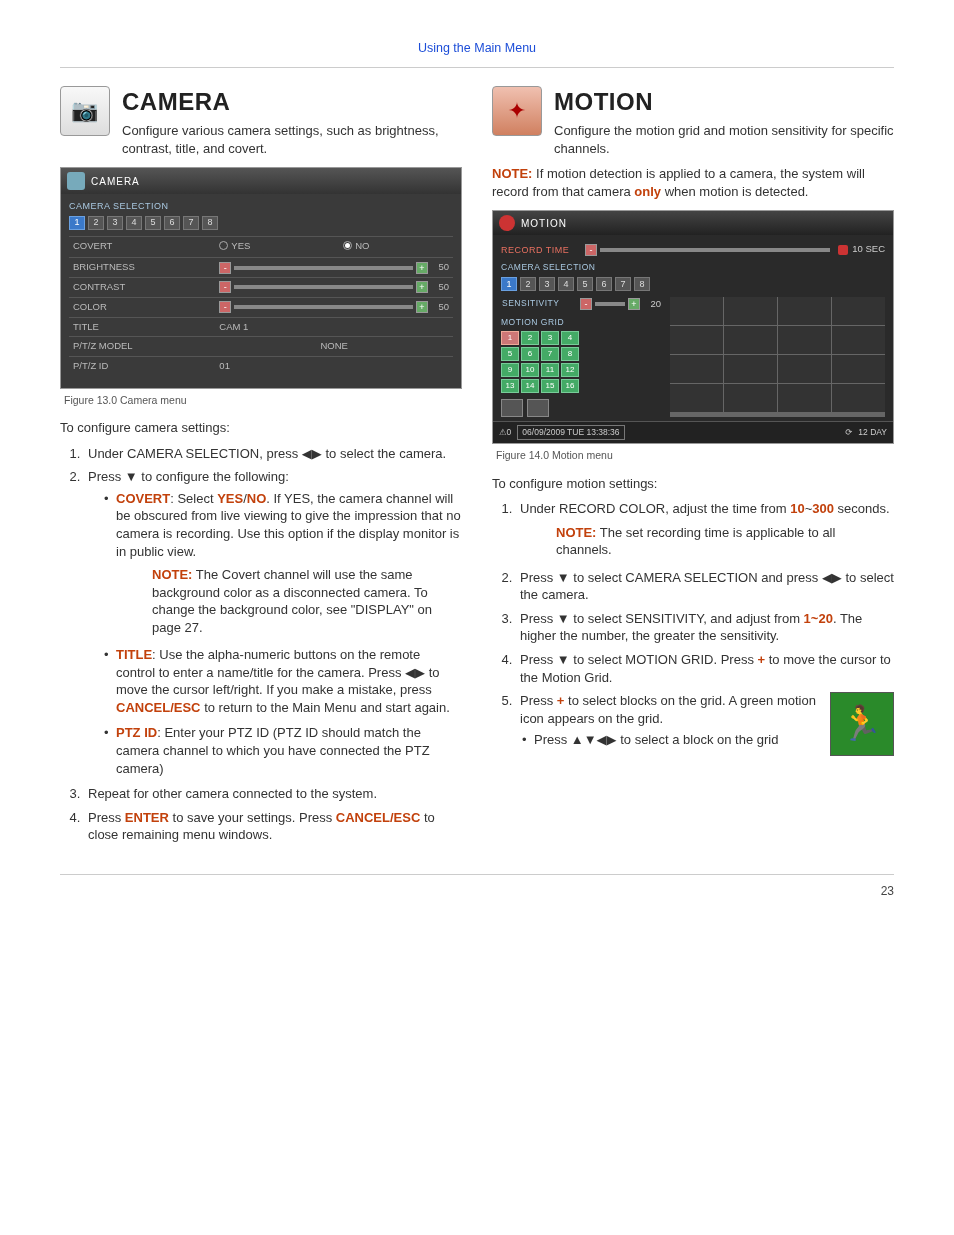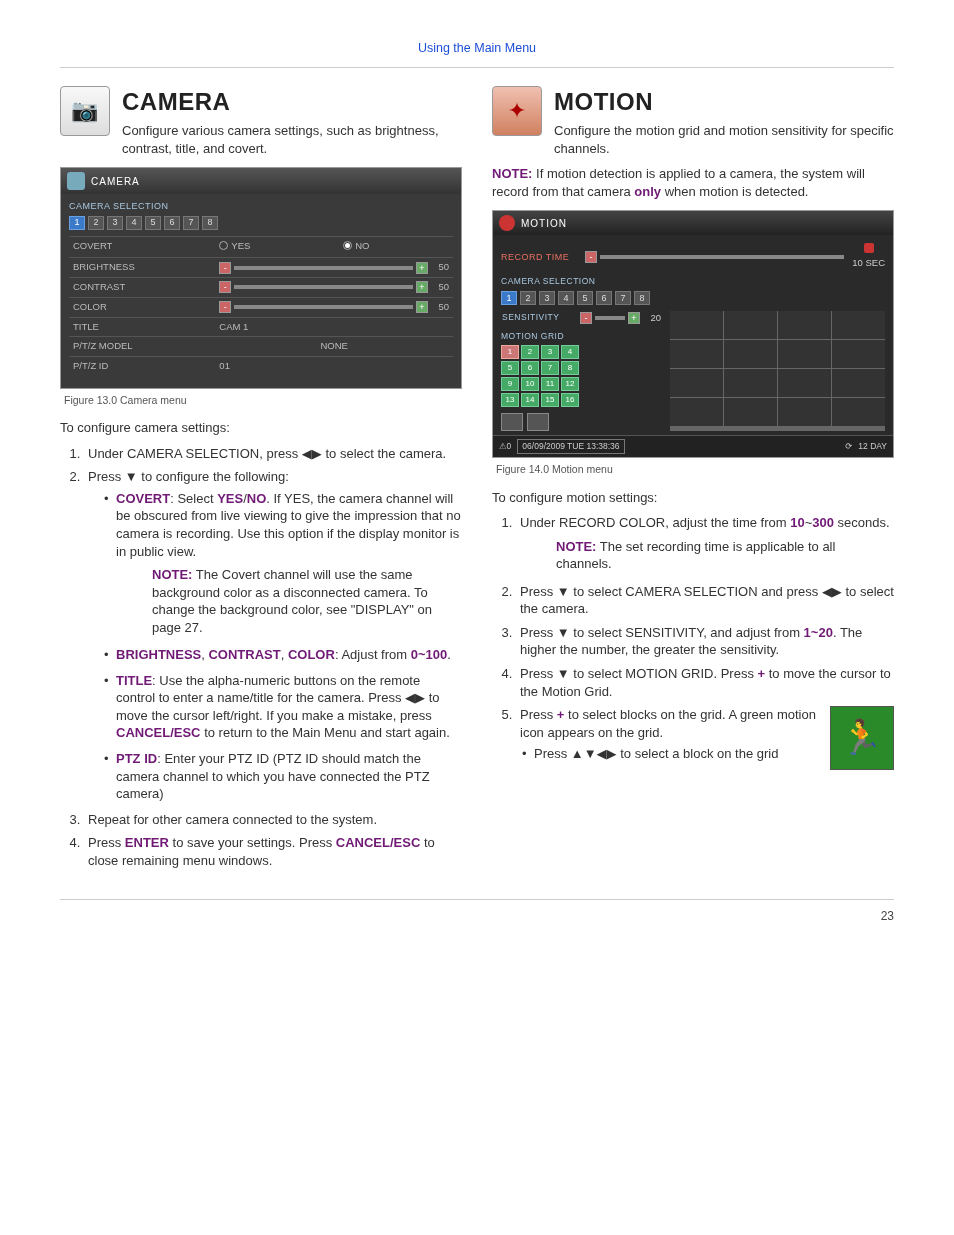--- a/index.html
+++ b/index.html
@@ -83,21 +83,21 @@
   .radio .dot{width:9px;height:9px;border:1px solid #aaa;border-radius:50%;}
   .radio .dot.on::after{content:"";display:block;width:5px;height:5px;background:#fff;border-radius:50%;margin:1px;}
   .figcap { font-size: 10.5px; color:#555; margin: 2px 0 12px 4px; }
   p { margin: 8px 0; }
   ol { padding-left: 24px; margin: 6px 0; }
   ol > li { margin-bottom: 6px; padding-left:4px;}
   ul.bullets { list-style: none; padding-left: 28px; margin:4px 0;}
   ul.bullets > li { margin-bottom: 8px; position:relative; }
   ul.bullets > li::before { content:"•"; position:absolute; left:-12px; }
   .note-block { padding-left: 36px; margin:6px 0 10px 0; }
-  strong { font-weight: bold; color:#701a75; }
+  strong { font-weight: bold; color:#c2410c; }
 
   
   .mot-shot {
     background:#2a2a2a; color:#ccc; font-size:9.5px;
   }
   .mot-titlebar {
     background: linear-gradient(#444,#222);
     padding:4px 6px; display:flex;align-items:center;gap:6px;color:#fff;letter-spacing:1px;font-size:10px;
   }
   .mot-titlebar .ri{width:16px;height:16px;border-radius:50%;background:#c33;}
@@ -109,21 +109,21 @@
   .mot-left{flex:0 0 150px;}
   .mot-right{flex:1;display:grid;grid-template-columns:repeat(4,1fr);grid-template-rows:repeat(4,28px);gap:1px;background:#666;}
   .mot-right div{background:#333;}
   .mg-grid{display:grid;grid-template-columns:repeat(4,18px);gap:2px;margin:3px 0;}
   .mg-grid span{background:#4a6;border:1px solid #7c9;height:14px;display:flex;align-items:center;justify-content:center;font-size:8px;color:#fff;}
   .mg-grid span.hl{background:#c77;border-color:#ea9;}
   .mot-icons{display:flex;gap:4px;margin-top:6px;}
   .mot-icons span{width:22px;height:18px;background:#555;border:1px solid #888;}
   .mot-status{background:#222;border-top:1px solid #555;padding:3px 6px;display:flex;gap:6px;align-items:center;font-size:8.5px;color:#ccc;}
   .mot-status .box{border:1px solid #777;padding:1px 4px;}
-  .rec-right{display:flex;align-items:center;gap:4px;margin-left:auto;flex-direction:column;}
+  .rec-right{display:flex;align-items:center;gap:4px;margin-left:auto;}
   .running-man {
     width:64px;height:64px;background:#2a8a2a;
     display:flex;align-items:center;justify-content:center;
     color:#fff;font-size:34px;
     float:right; margin-left:10px; margin-bottom:6px;
     border:1px solid #555;
   }
   .footer {
     border-top:1px solid #ccc;
     margin-top:24px; padding-top:8px;
@@ -240,23 +240,20 @@
         <span>Under CAMERA SELECTION, press </span><span class="tri">◀▶</span><span> to select the camera.</span>
       </li>
       <li>
         <span>Press </span><span class="tri">▼</span><span> to configure the following:</span>
         <ul class="bullets">
           <li>
             <strong>COVERT</strong><span>: Select </span><strong>YES</strong><span>/</span><strong>NO</strong><span>. If YES, the camera channel will be obscured from live viewing to give the impression that no camera is recording. Use this option if the display monitor is in public view.</span>
             <div class="note-block">
               <strong>NOTE:</strong><span> The Covert channel will use the same background color as a disconnected camera. To change the background color, see "DISPLAY" on page 27.</span>
             </div>
-          </li>
-          <li>
-            <strong>BRIGHTNESS</strong><span>, </span><strong>CONTRAST</strong><span>, </span><strong>COLOR</strong><span>: Adjust from </span><strong>0~100</strong><span>.</span>
           </li>
           <li>
             <strong>TITLE</strong><span>: Use the alpha-numeric buttons on the remote control to enter a name/title for the camera. Press </span><span class="tri">◀▶</span><span> to move the cursor left/right. If you make a mistake, press </span><strong>CANCEL/ESC</strong><span> to return to the Main Menu and start again.</span>
           </li>
           <li>
             <strong>PTZ ID</strong><span>: Enter your PTZ ID (PTZ ID should match the camera channel to which you have connected the PTZ camera)</span>
           </li>
         </ul>
       </li>
       <li>Repeat for other camera connected to the system.</li>

